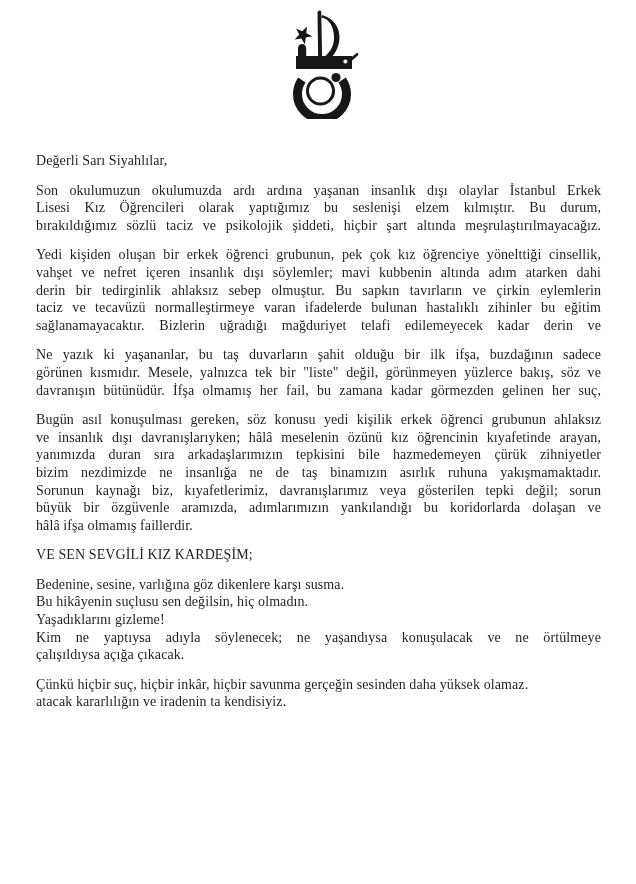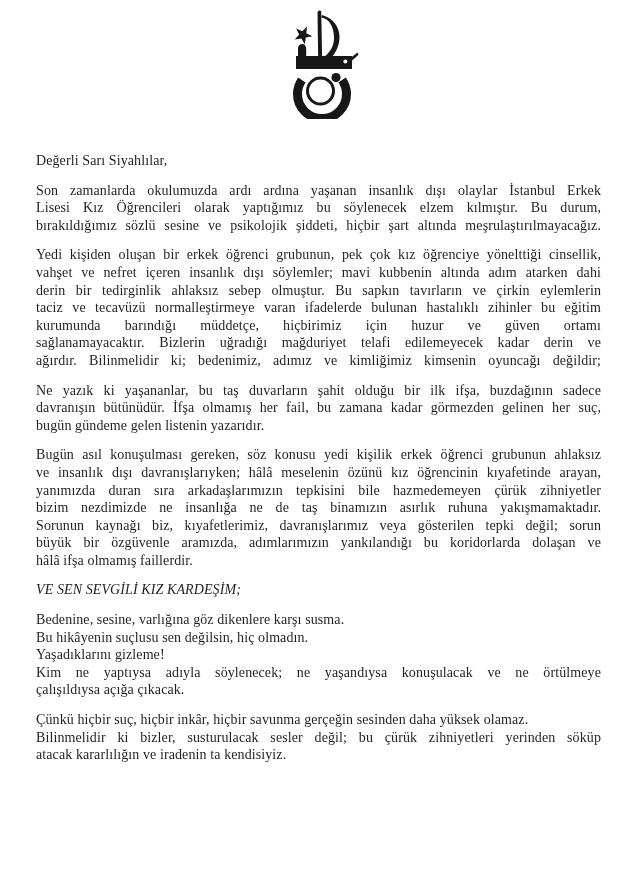--- a/index.html
+++ b/index.html
@@ -24,21 +24,21 @@
   .logo-wrap svg { display: block; }
   .letter {
     margin: 33px 35px 0 36px;
     width: 565px;
     font-size: 14px;
     line-height: 17.6px;
     color: var(--text, #1f1f1f);
     letter-spacing: 0.1px;
   }
   .block { margin-bottom: 12px; }
-  .block.heading { margin-top: 10px; font-style: italic; }
+  .block.heading { margin-top: 10px; }
   .block.signature { margin-top: 2px; text-align: right; }
   .line { text-align: justify; text-align-last: left; }
   .line.stretch { text-align-last: justify; }
 </style>
 </head>
 <body style="--bg: #ffffff; --text: #1f1f1f;">
 
 <div class="page">
 
   <div class="logo-wrap">
@@ -66,37 +66,35 @@
         <circle cx="39" cy="85" r="24.5" fill="none" stroke="#171717" stroke-width="9" pathLength="360" stroke-dasharray="215 110 35 0"></circle>
       </g>
     </svg>
   </div>
 
   <div class="letter" id="letter-body">
       <div class="block salutation">
         <div class="line">Değerli Sarı Siyahlılar,</div>
       </div>
       <div class="block paragraph">
-        <div class="line stretch">Son zamanlarda okulumuzda ardı ardına yaşanan insanlık dışı olaylar İstanbul Erkek</div>
-        <div class="line stretch">Lisesi Kız Öğrencileri olarak yaptığımız bu söylenecek elzem kılmıştır. Bu durum,</div>
-        <div class="line stretch">bırakıldığımız sözlü sesine ve psikolojik şiddeti, hiçbir şart altında meşrulaştırılmayacağız.</div>
+        <div class="line stretch">Son okulumuzun okulumuzda ardı ardına yaşanan insanlık dışı olaylar İstanbul Erkek</div>
+        <div class="line stretch">Lisesi Kız Öğrencileri olarak yaptığımız bu seslenişi elzem kılmıştır. Bu durum,</div>
+        <div class="line stretch">bırakıldığımız sözlü taciz ve psikolojik şiddeti, hiçbir şart altında meşrulaştırılmayacağız.</div>
       </div>
       <div class="block paragraph">
         <div class="line stretch">Yedi kişiden oluşan bir erkek öğrenci grubunun, pek çok kız öğrenciye yönelttiği cinsellik,</div>
         <div class="line stretch">vahşet ve nefret içeren insanlık dışı söylemler; mavi kubbenin altında adım atarken dahi</div>
         <div class="line stretch">derin bir tedirginlik ahlaksız sebep olmuştur. Bu sapkın tavırların ve çirkin eylemlerin</div>
         <div class="line stretch">taciz ve tecavüzü normalleştirmeye varan ifadelerde bulunan hastalıklı zihinler bu eğitim</div>
-        <div class="line stretch">kurumunda barındığı müddetçe, hiçbirimiz için huzur ve güven ortamı</div>
         <div class="line stretch">sağlanamayacaktır. Bizlerin uğradığı mağduriyet telafi edilemeyecek kadar derin ve</div>
-        <div class="line stretch">ağırdır. Bilinmelidir ki; bedenimiz, adımız ve kimliğimiz kimsenin oyuncağı değildir;</div>
       </div>
       <div class="block paragraph">
         <div class="line stretch">Ne yazık ki yaşananlar, bu taş duvarların şahit olduğu bir ilk ifşa, buzdağının sadece</div>
+        <div class="line stretch">görünen kısmıdır. Mesele, yalnızca tek bir "liste" değil, görünmeyen yüzlerce bakış, söz ve</div>
         <div class="line stretch">davranışın bütünüdür. İfşa olmamış her fail, bu zamana kadar görmezden gelinen her suç,</div>
-        <div class="line">bugün gündeme gelen listenin yazarıdır.</div>
       </div>
       <div class="block paragraph">
         <div class="line stretch">Bugün asıl konuşulması gereken, söz konusu yedi kişilik erkek öğrenci grubunun ahlaksız</div>
         <div class="line stretch">ve insanlık dışı davranışlarıyken; hâlâ meselenin özünü kız öğrencinin kıyafetinde arayan,</div>
         <div class="line stretch">yanımızda duran sıra arkadaşlarımızın tepkisini bile hazmedemeyen çürük zihniyetler</div>
         <div class="line stretch">bizim nezdimizde ne insanlığa ne de taş binamızın asırlık ruhuna yakışmamaktadır.</div>
         <div class="line stretch">Sorunun kaynağı biz, kıyafetlerimiz, davranışlarımız veya gösterilen tepki değil; sorun</div>
         <div class="line stretch">büyük bir özgüvenle aramızda, adımlarımızın yankılandığı bu koridorlarda dolaşan ve</div>
         <div class="line">hâlâ ifşa olmamış faillerdir.</div>
       </div>
@@ -105,18 +103,17 @@
       </div>
       <div class="block paragraph">
         <div class="line">Bedenine, sesine, varlığına göz dikenlere karşı susma.</div>
         <div class="line">Bu hikâyenin suçlusu sen değilsin, hiç olmadın.</div>
         <div class="line">Yaşadıklarını gizleme!</div>
         <div class="line stretch">Kim ne yaptıysa adıyla söylenecek; ne yaşandıysa konuşulacak ve ne örtülmeye</div>
         <div class="line">çalışıldıysa açığa çıkacak.</div>
       </div>
       <div class="block paragraph">
         <div class="line">Çünkü hiçbir suç, hiçbir inkâr, hiçbir savunma gerçeğin sesinden daha yüksek olamaz.</div>
-        <div class="line stretch">Bilinmelidir ki bizler, susturulacak sesler değil; bu çürük zihniyetleri yerinden söküp</div>
         <div class="line">atacak kararlılığın ve iradenin ta kendisiyiz.</div>
       </div>
     </div>
 
 </div>
 
 </body></html>

